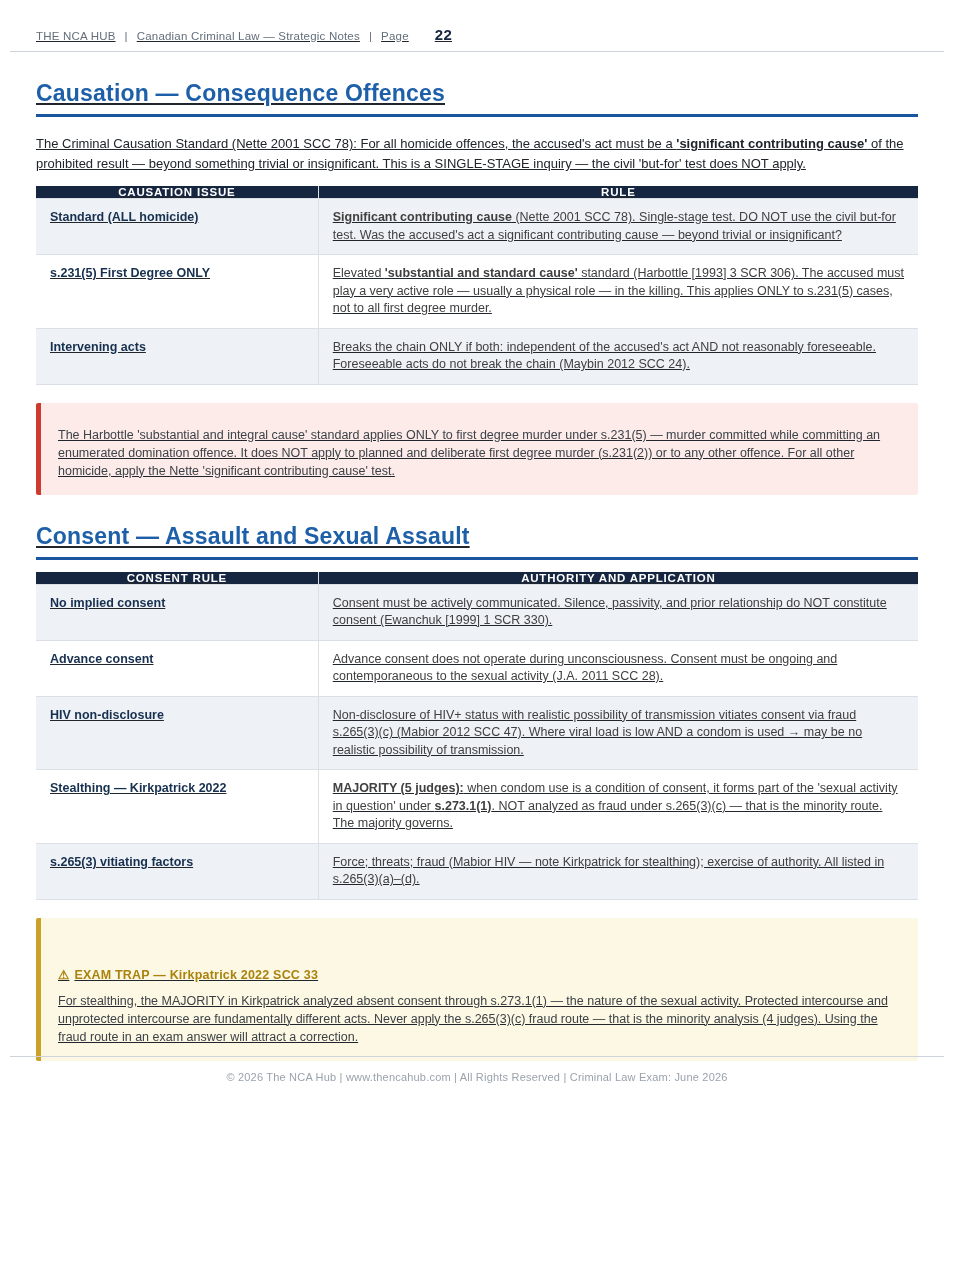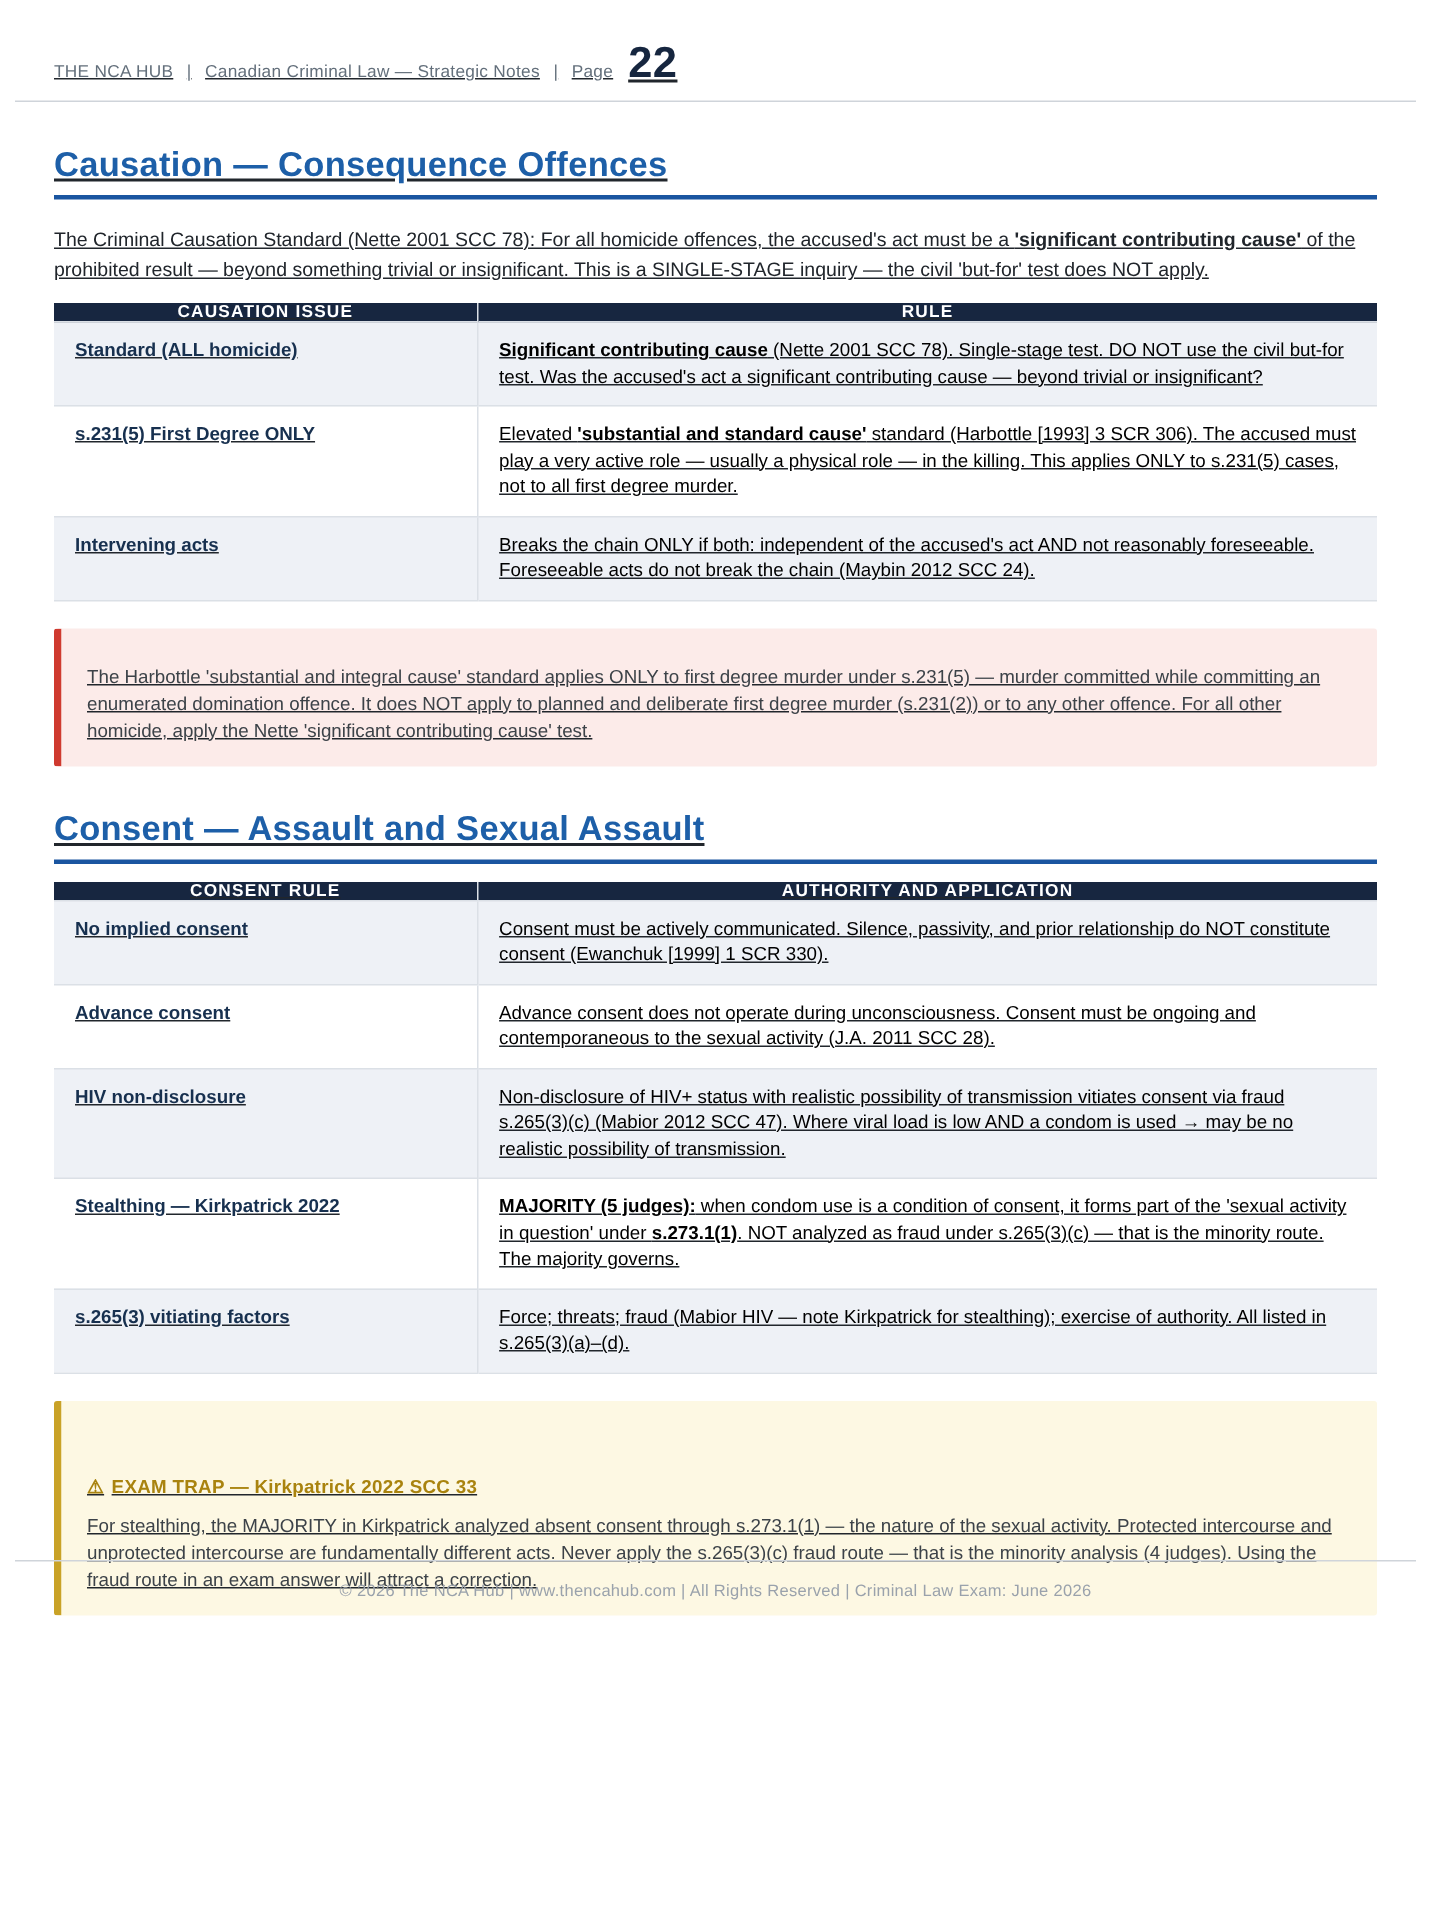--- a/index.html
+++ b/index.html
@@ -9,21 +9,21 @@
     font-family:"Liberation Sans", sans-serif;
     color:#21262c;
     position:relative;
     overflow:hidden;
   }
   .canvas { position:relative; width:954px; height:1112px;text-decoration:underline; }
 
   
   .hdr { padding:26px 36px 0; }
   .hdr-row { display:flex; align-items:baseline; gap:9px; color:#636f7b; font-size:11.5px; letter-spacing:.2px; }
-  .hdr-pagenum { font-size:29px; font-weight:bold; color:#16263f; letter-spacing:.3px; margin-left:1px; }
+  .hdr-pagenum { font-size:15px; font-weight:bold; color:#16263f; letter-spacing:.3px; margin-left:17px; }
   .hairline { height:1px; background:#cfd4da; margin:8px 10px 0; }
 
   
   .content { padding:0 36px; }
   .section-title {
     margin-top:28px;
     font-size:23px; font-weight:bold; color:#1d5fa8;
     padding-bottom:7px; border-bottom:3px solid #1a55a0;
     letter-spacing:.2px;
   }
@@ -33,41 +33,41 @@
   
   table.rules { width:100%; border-collapse:collapse; margin-top:12px; border-bottom:1px solid #dbe0e6; }
   table.rules th {
     background:#172640; color:#ffffff;
     font-size:11.5px; font-weight:bold; letter-spacing:.8px;
     text-align:center; padding:0 8px;
   }
   table.rules th + th { border-left:1px solid #dbe0e6; }
   table.rules td {
     padding:10px 14px; vertical-align:top;
-    font-size:12.5px; line-height:17.5px; color:#000000;
+    font-size:12.5px; line-height:17.5px; color:#404040;
     border-top:1px solid #dbe0e6;
   }
   table.rules td + td { border-left:1px solid #dbe0e6; }
   table.rules td.key { font-weight:bold; color:#17304f; }
   table.rules col.c1 { width:32%; }
   table.rules tbody tr:nth-child(odd) { background:#eef1f6; }
   table.rules tbody tr:nth-child(even) { background:#ffffff; }
 
   
   .callout { margin-top:18px; padding:13px 17px 15px; border-radius:2px; }
   .callout-red { background:#fcebe9; border-left:5px solid #cf3a2f; }
   .callout-gold { background:#fdf8e3; border-left:5px solid #c9a227; }
   .callout-title { font-size:12.5px; font-weight:bold; letter-spacing:.2px; }
   .callout-red .callout-title { color:#bf2e2e; }
   .callout-gold .callout-title { color:#a9830e;margin-top:36px; }
   .callout-icon { margin-right:5px; }
   .callout-body { margin-top:10px; font-size:12.5px; line-height:18px; color:#3c4248; }
 
   
-  .footer { position:absolute; left:0; right:0; bottom:16px; }
+  .footer { position:absolute; left:0; right:0; bottom:0; }
   .footer-text {
     text-align:center; color:#9aa2ac; font-size:11px;
     margin-top:14px; padding-bottom:29px; letter-spacing:.2px;
   }
 </style>
 </head>
 <body>
 
 <div class="canvas">
 

